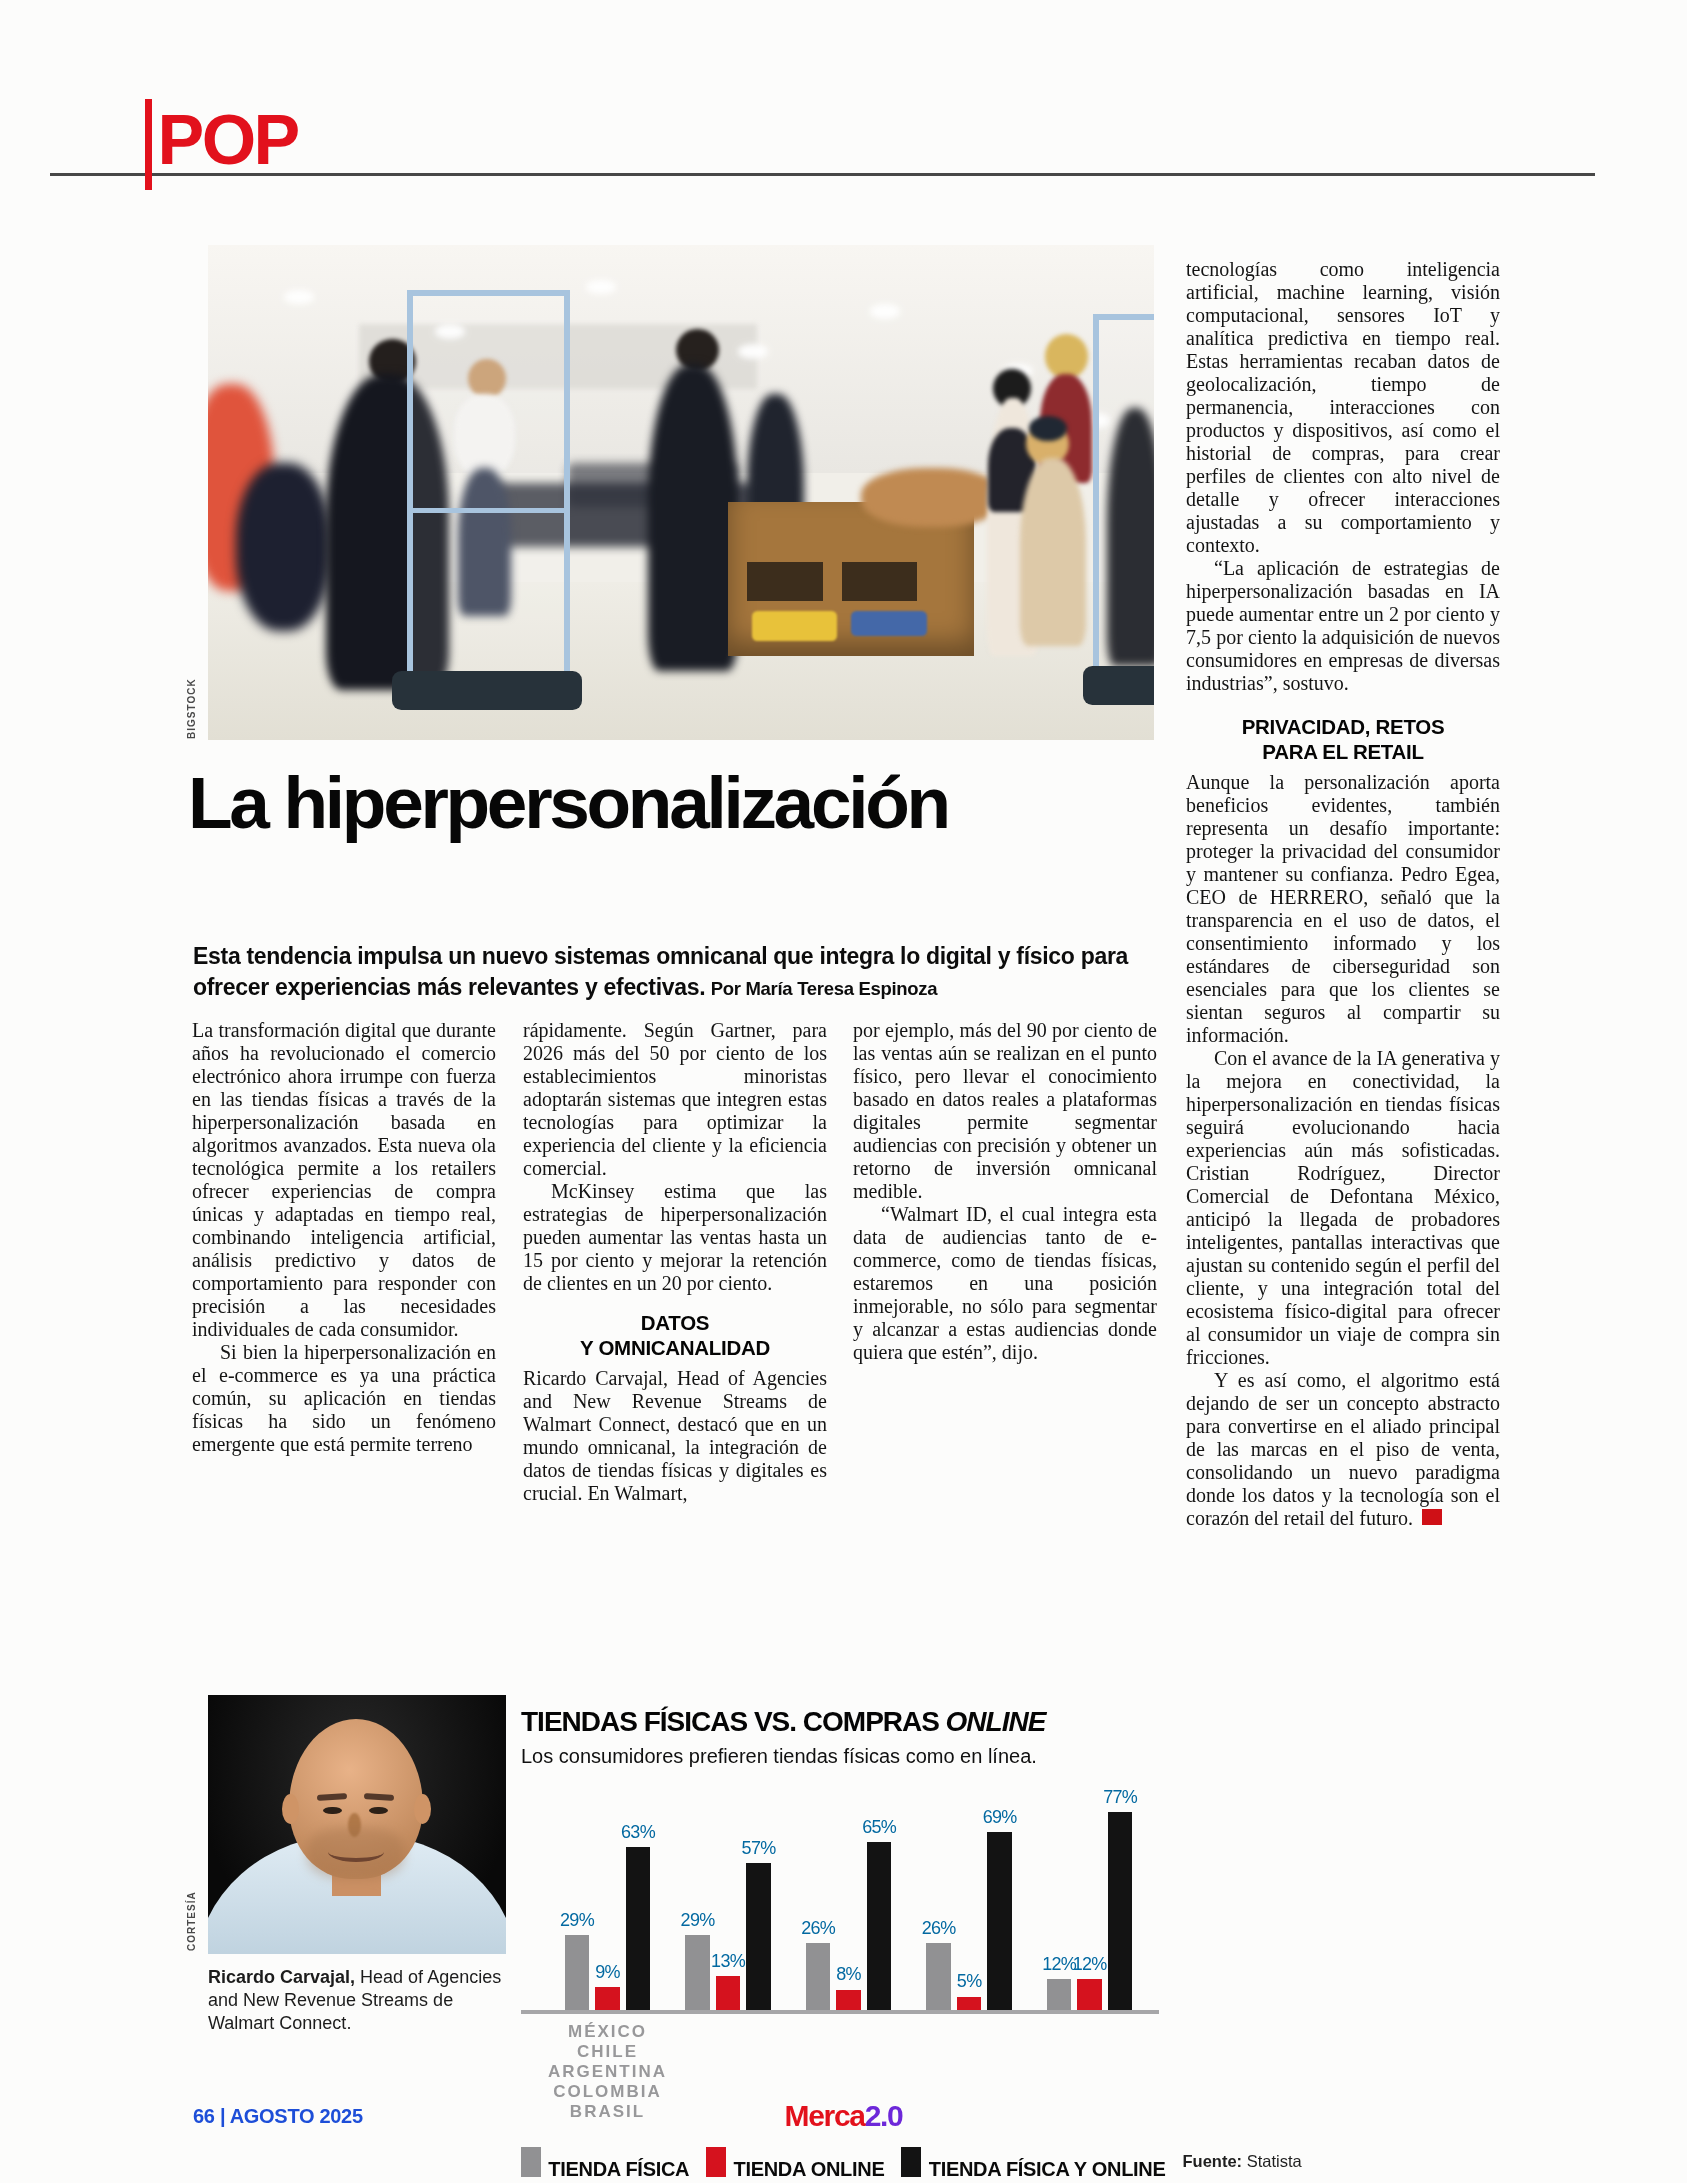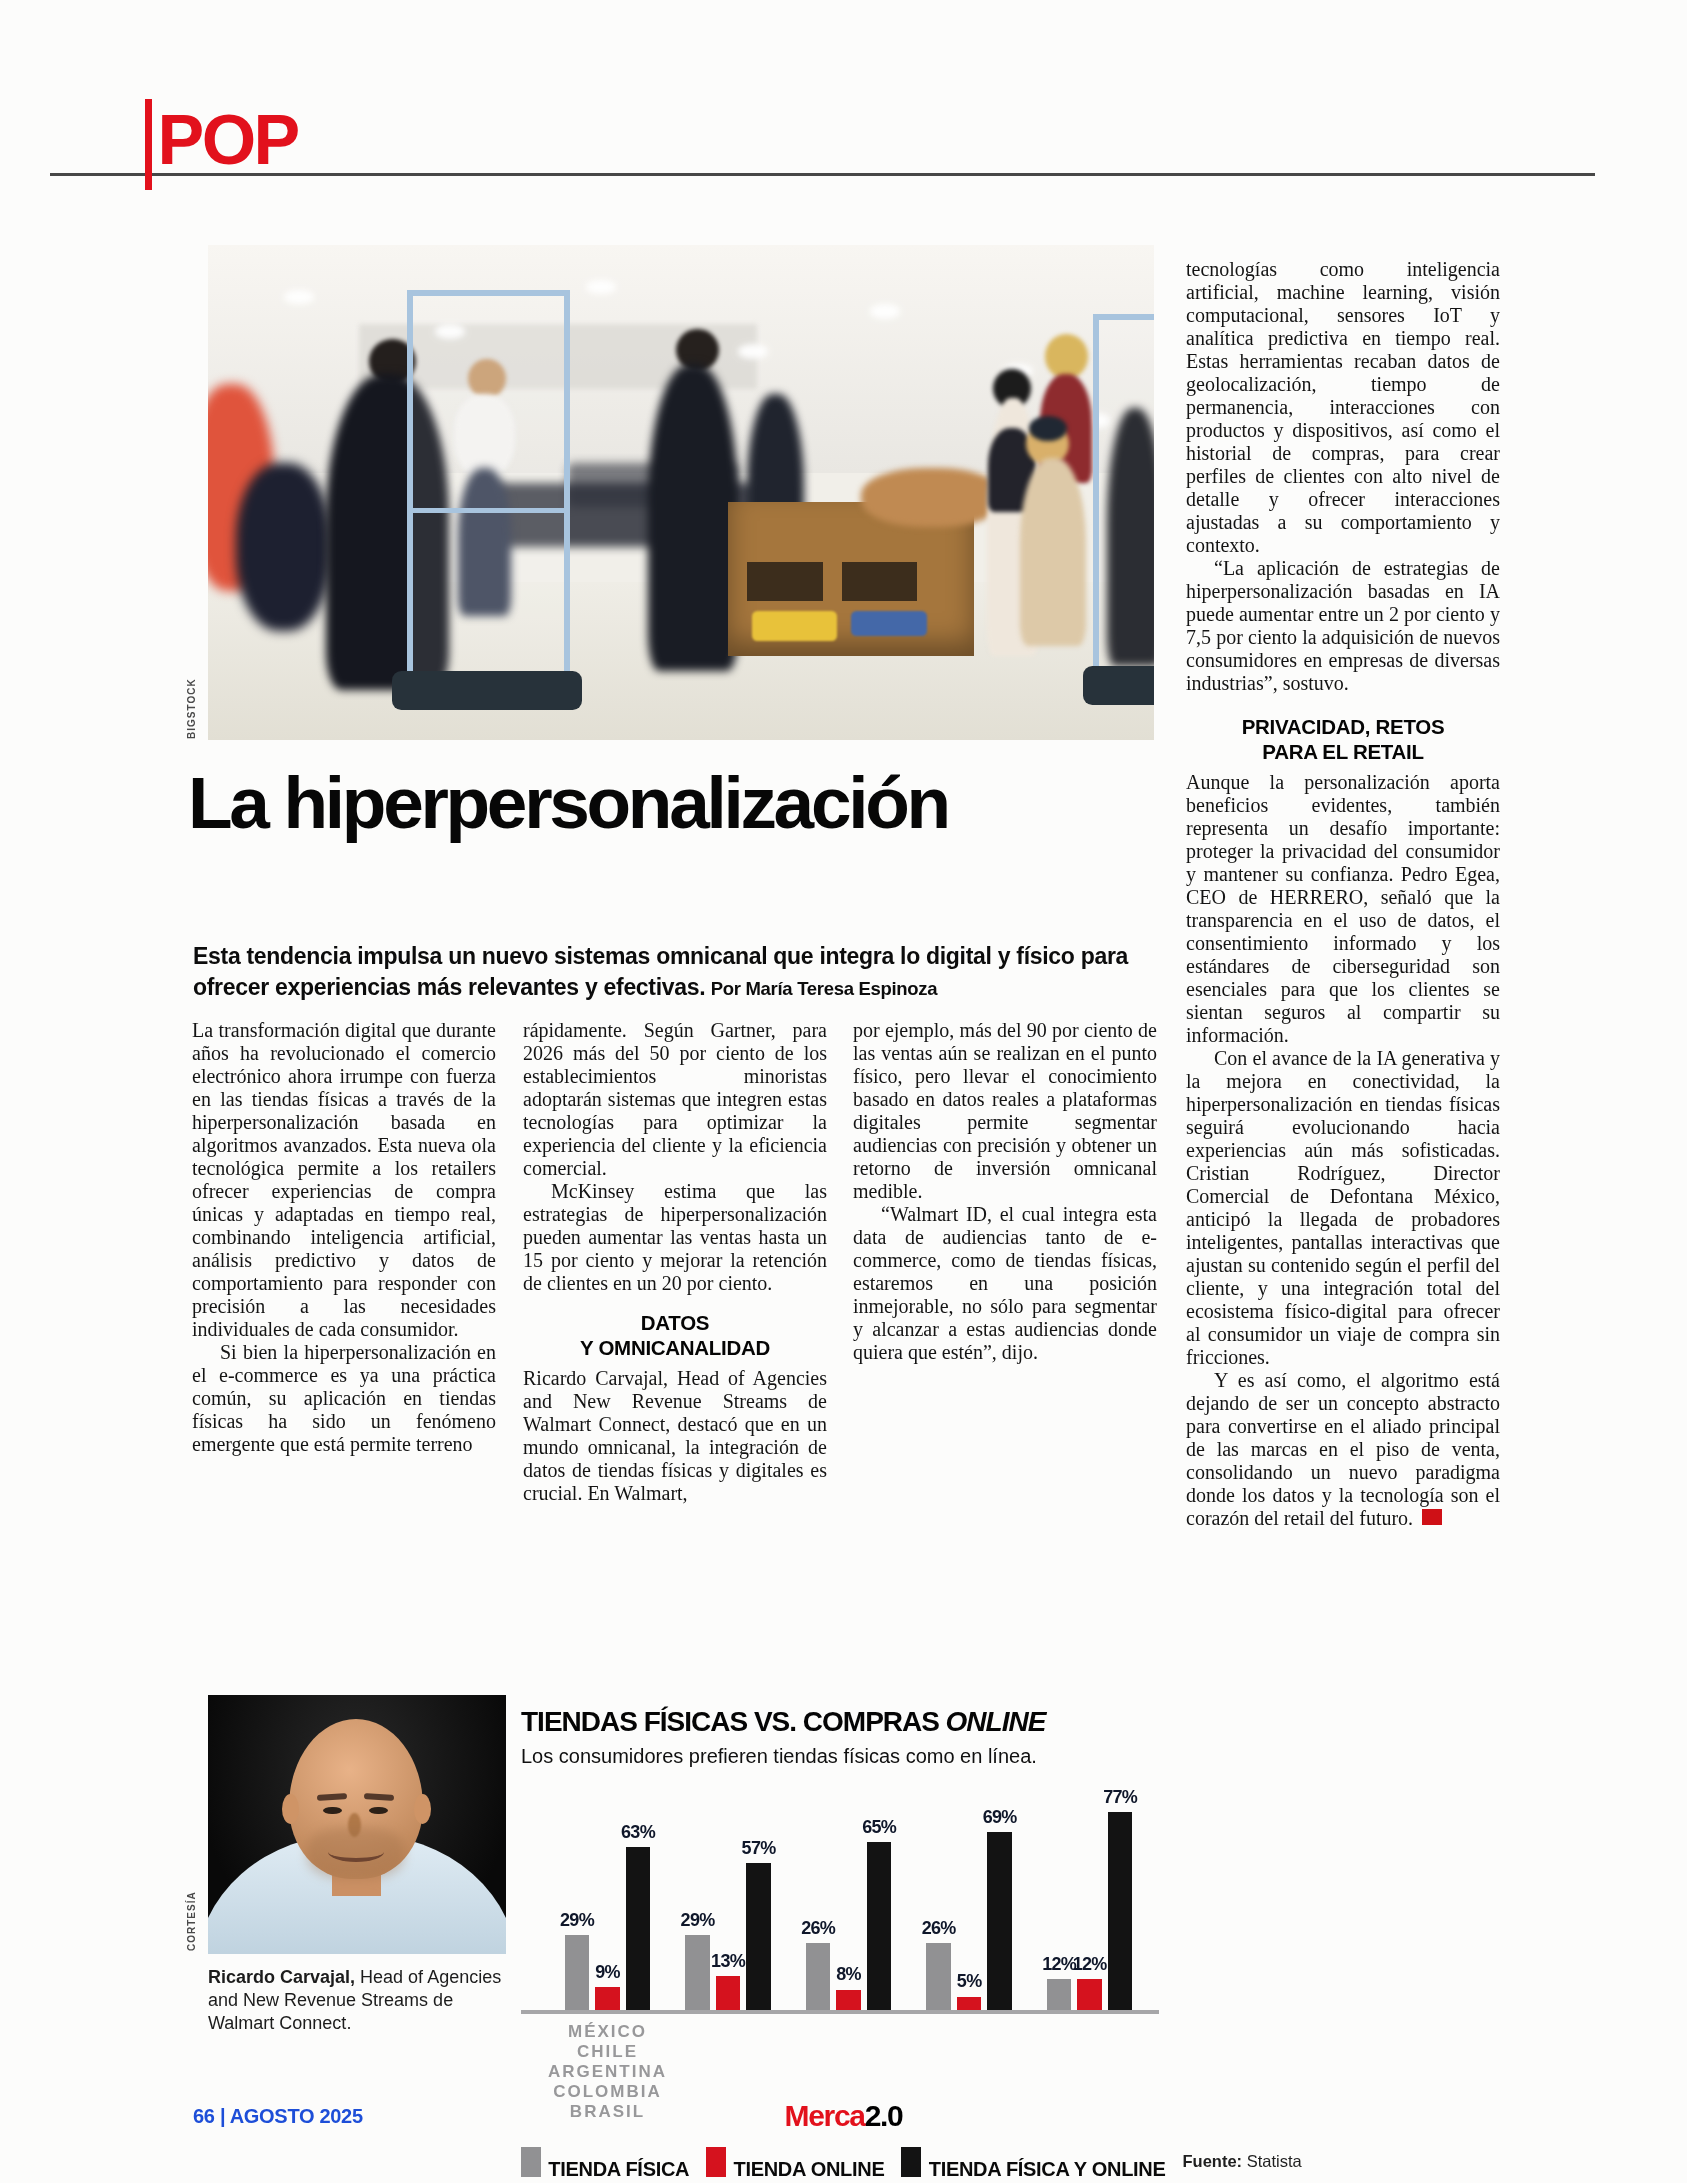--- a/index.html
+++ b/index.html
@@ -66,37 +66,37 @@
   #portrait-caption strong{font-weight:800;}
 
   
   #chart{position:absolute;left:521px;top:1706px;width:638px;}
   .chart-title{font-size:28px;font-weight:900;letter-spacing:-1px;color:#050505;}
   .chart-title i{margin-left:6.6px;}
   .chart-sub{font-size:20px;font-weight:400;color:#101010;margin-top:6.6px;}
   #plot-row{display:flex;justify-content:space-between;align-items:flex-end;height:236px;padding:0 9.3px 0 26.5px;margin-top:6.6px;}
   .group-cell{width:120px;display:flex;justify-content:center;align-items:flex-end;gap:6px;}
   .bar-unit{display:flex;flex-direction:column;align-items:center;width:24.5px;}
-  .bar-label{font-size:18px;font-weight:700;letter-spacing:-0.7px;margin-bottom:4.6px;white-space:nowrap;color:#0f172a;}
+  .bar-label{font-size:18px;font-weight:400;letter-spacing:-0.7px;margin-bottom:4.6px;white-space:nowrap;color:#0369a1;}
   .bar{width:24.5px;}
   #baseline{width:100%;height:4px;background:#a6a6a8;}
   #cats-row{display:flex;justify-content:space-between;padding:8px 9.3px 0 26.5px;flex-direction:column;}
   .cat{width:120px;text-align:center;font-size:17px;font-weight:700;letter-spacing:2px;color:#98989a;}
   #legend{display:flex;align-items:center;margin-top:20px;}
   .legend-item{display:flex;align-items:center;margin-right:17px;}
   .sw{width:20px;height:30px;margin-right:7.3px;}
   .leg-label{font-size:20px;font-weight:900;letter-spacing:-0.3px;color:#0a0a0a;white-space:nowrap;margin-top:16px;}
   #source{margin-left:auto;font-size:16.5px;color:#1f1f1f;white-space:nowrap;}
   #source strong{font-weight:800;}
 
   
   #footer-left{position:absolute;left:193px;top:2105px;font-size:20px;font-weight:800;letter-spacing:-0.3px;color:#1d4ed8;}
   #footer-logo{position:absolute;left:0;top:2099px;width:100%;text-align:center;font-size:30px;font-weight:900;letter-spacing:-1.3px;}
   #footer-logo .lr{color:#e2111c;}
-  #footer-logo .lb{color:#000000;}
+  #footer-logo .lb{color:#6d28d9;}
 </style>
 </head>
 <body>
 
 <div id="page">
 
   <div id="rule-top"></div>
   <div id="pop-block">
     <div id="pop-bar"></div>
     <div id="pop-text">POP</div>

